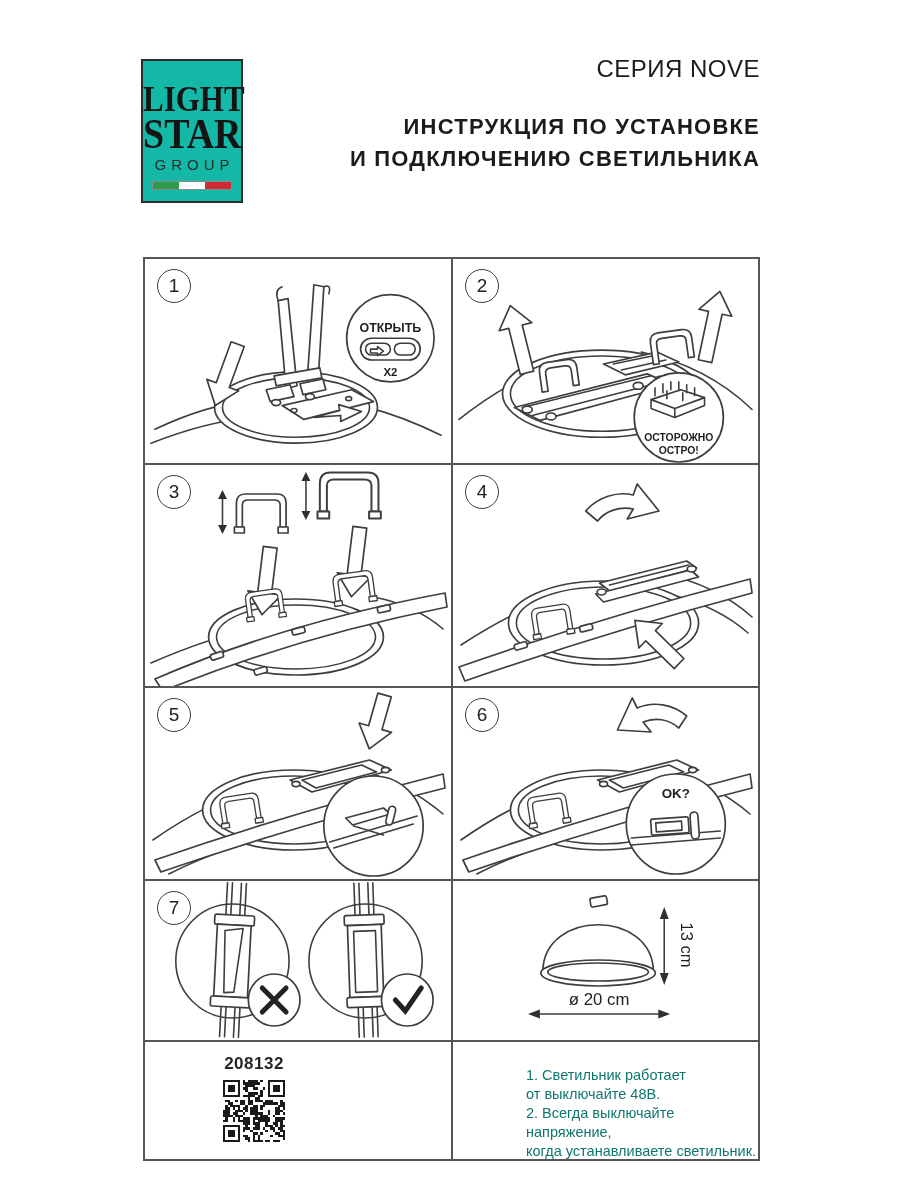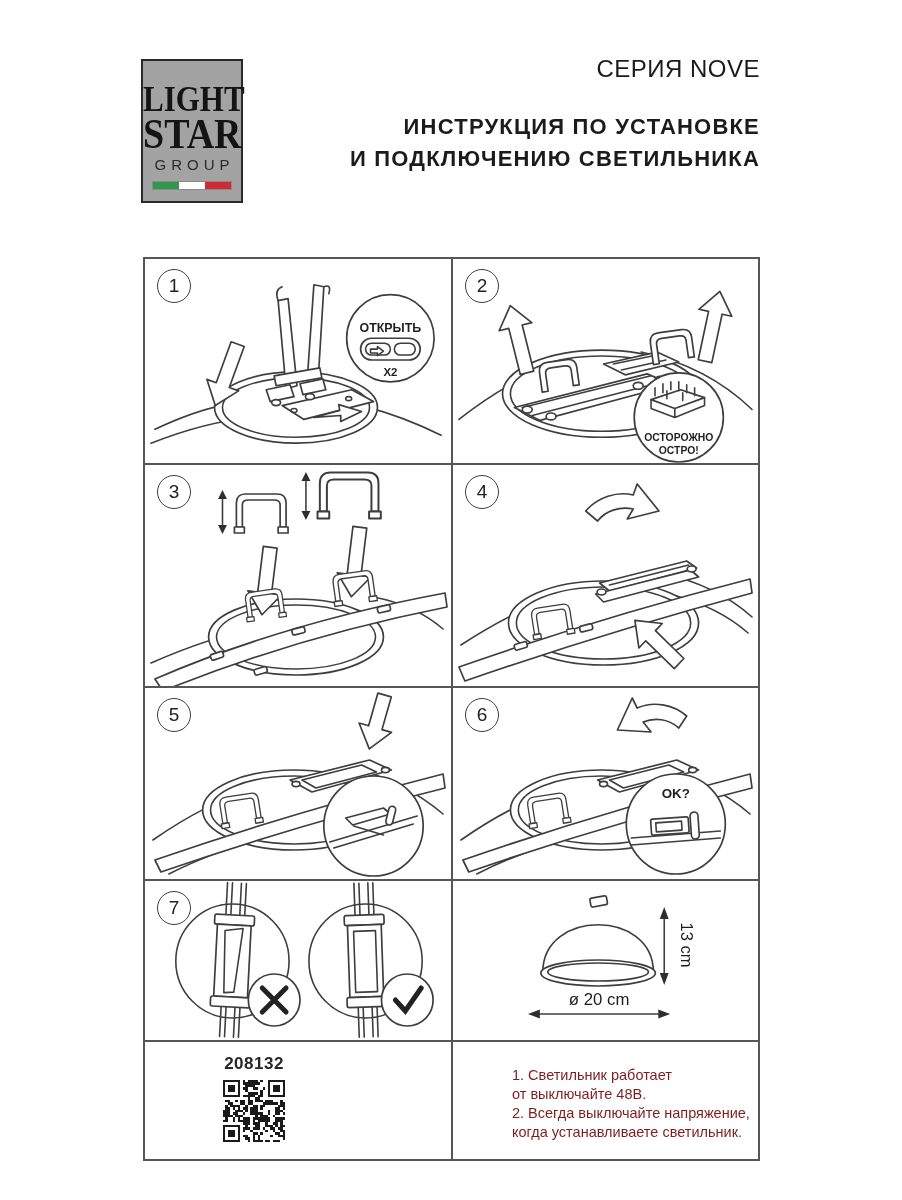--- a/index.html
+++ b/index.html
@@ -1,21 +1,21 @@
 <!DOCTYPE html>
 <html><head>
 <meta charset="utf-8">
 <style>
   html,body{margin:0;padding:0;background:#eee;}
   .page{position:relative;width:902px;height:1200px;background:#ffffff;
         font-family:"Liberation Sans","DejaVu Sans",sans-serif;color:#1d1d1d;
         outline:1px solid #d6d6d6;overflow:hidden;margin:0 auto;}
   
   .logo-box{position:absolute;left:141px;top:59px;width:102px;height:144px;
-            border:2px solid #2a2a2a;box-sizing:border-box;text-align:center;background:#a3a3a3;}
+            border:2px solid #2a2a2a;box-sizing:border-box;text-align:center;background:#14b8a6;}
   .logo-light{font-family:"Liberation Serif","DejaVu Serif",serif;font-weight:bold;
               font-size:31px;line-height:32px;margin-top:22px;letter-spacing:0px;color:#141414;
               transform:scaleY(1.15);}
   .logo-star{font-family:"Liberation Serif","DejaVu Serif",serif;font-weight:bold;
              font-size:38px;line-height:36px;color:#141414;transform:scaleY(1.12);}
   .logo-group{font-size:15px;letter-spacing:5px;color:#2b2b2b;margin-top:5px;text-indent:5px;}
   .flag{display:flex;width:78px;height:7px;margin:8px auto 0;border:1px solid #8a8a8a;}
   .flag div{flex:1;}
   .hdr{position:absolute;right:142px;top:54px;width:560px;text-align:right;}
   .hdr .series,.hdr .articles{font-size:24px;font-weight:normal;letter-spacing:0.5px;line-height:30px;color:#1b1b1b;}
@@ -34,21 +34,21 @@
   .art{position:absolute;inset:0;width:100%;height:100%;}
   .ln{stroke:#3e3e3e;fill:none;stroke-width:1.6;stroke-linecap:round;stroke-linejoin:round;}
   .fw{fill:#ffffff;stroke:#3e3e3e;stroke-width:1.7;stroke-linejoin:round;}
   .blk{fill:#2e2e2e;stroke:none;}
   svg text{fill:#1f1f1f;font-family:"Liberation Sans","DejaVu Sans",sans-serif;}
   
   .qr-wrap{position:absolute;left:78px;top:12px;display:flex;gap:26px;flex-direction:column;}
   .qr-block{width:62px;text-align:center;}
   .qr-label{font-size:17px;font-weight:bold;letter-spacing:0.5px;color:#262626;margin-bottom:6px;}
   .qr-svg{width:62px;height:62px;display:block;}
-  .notes{position:absolute;left:59px;top:24px;font-size:14.5px;line-height:19px;color:#7f1d1d;}
+  .notes{position:absolute;left:73px;top:24px;font-size:14.5px;line-height:19px;color:#0f766e;}
 </style>
 </head>
 <body>
 
 <div class="page">
 
   <div class="logo-box">
     <div class="logo-light">LIGHT</div>
     <div class="logo-star">STAR</div>
     <div class="logo-group">GROUP</div>

